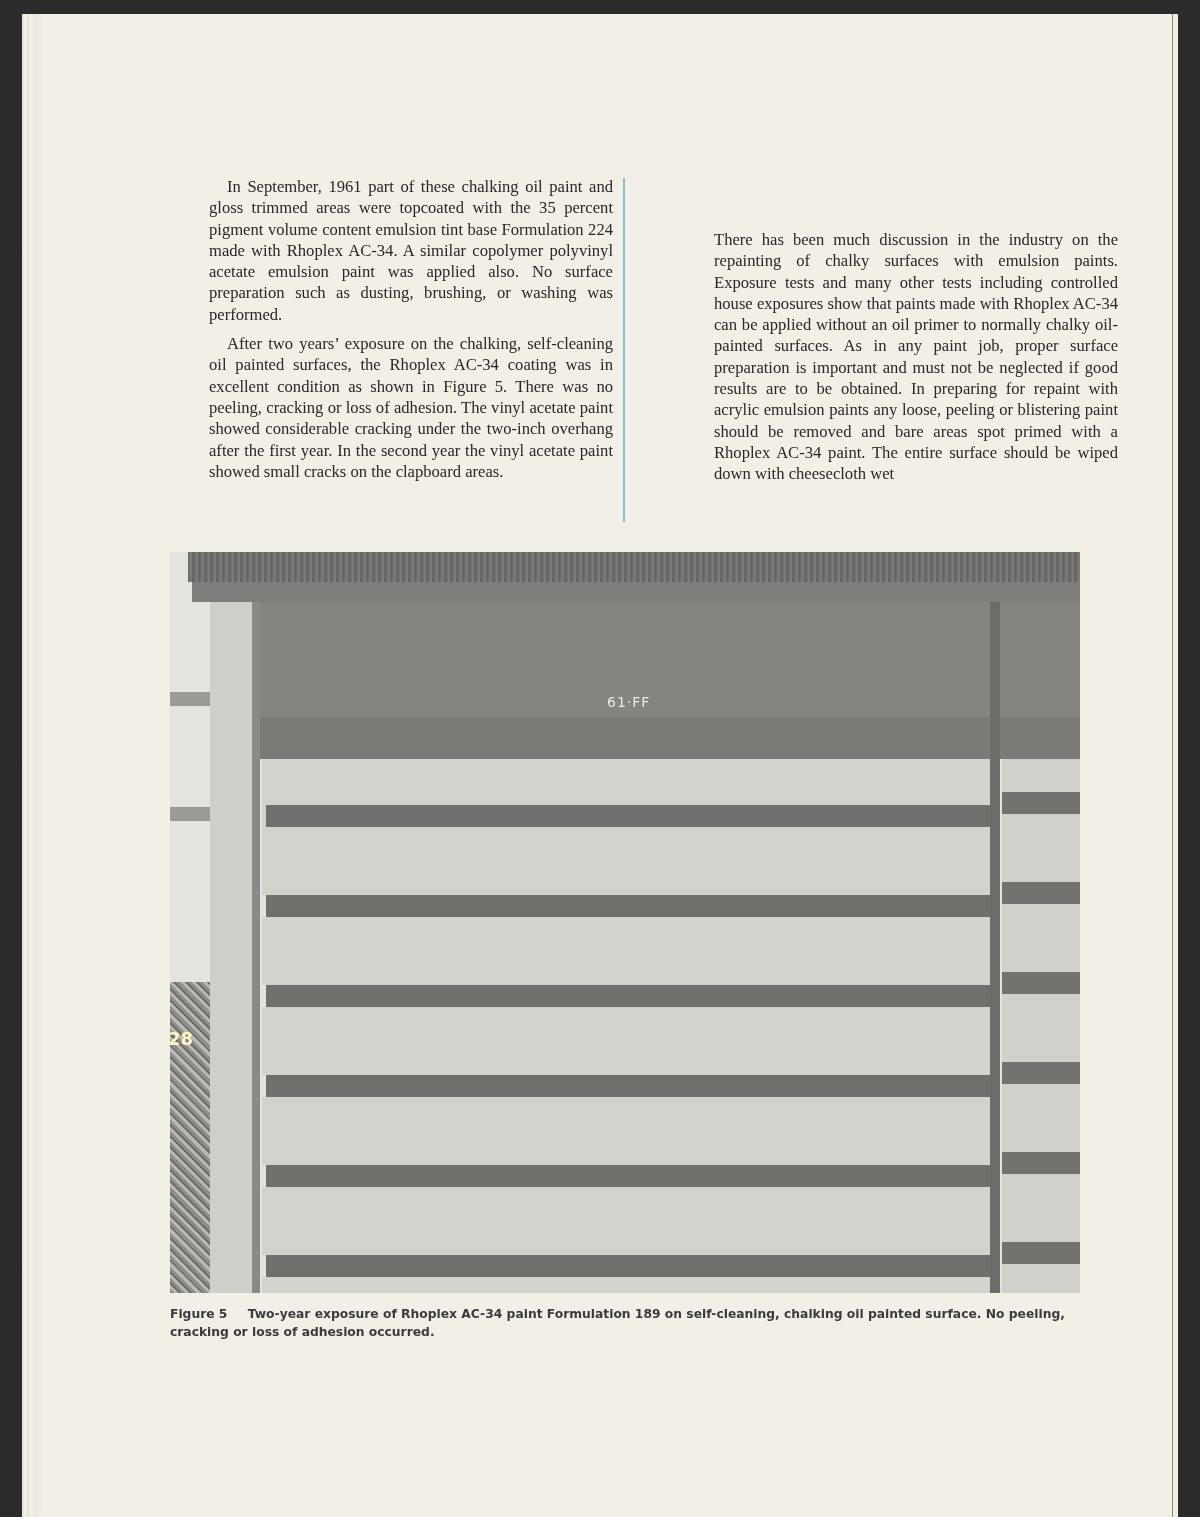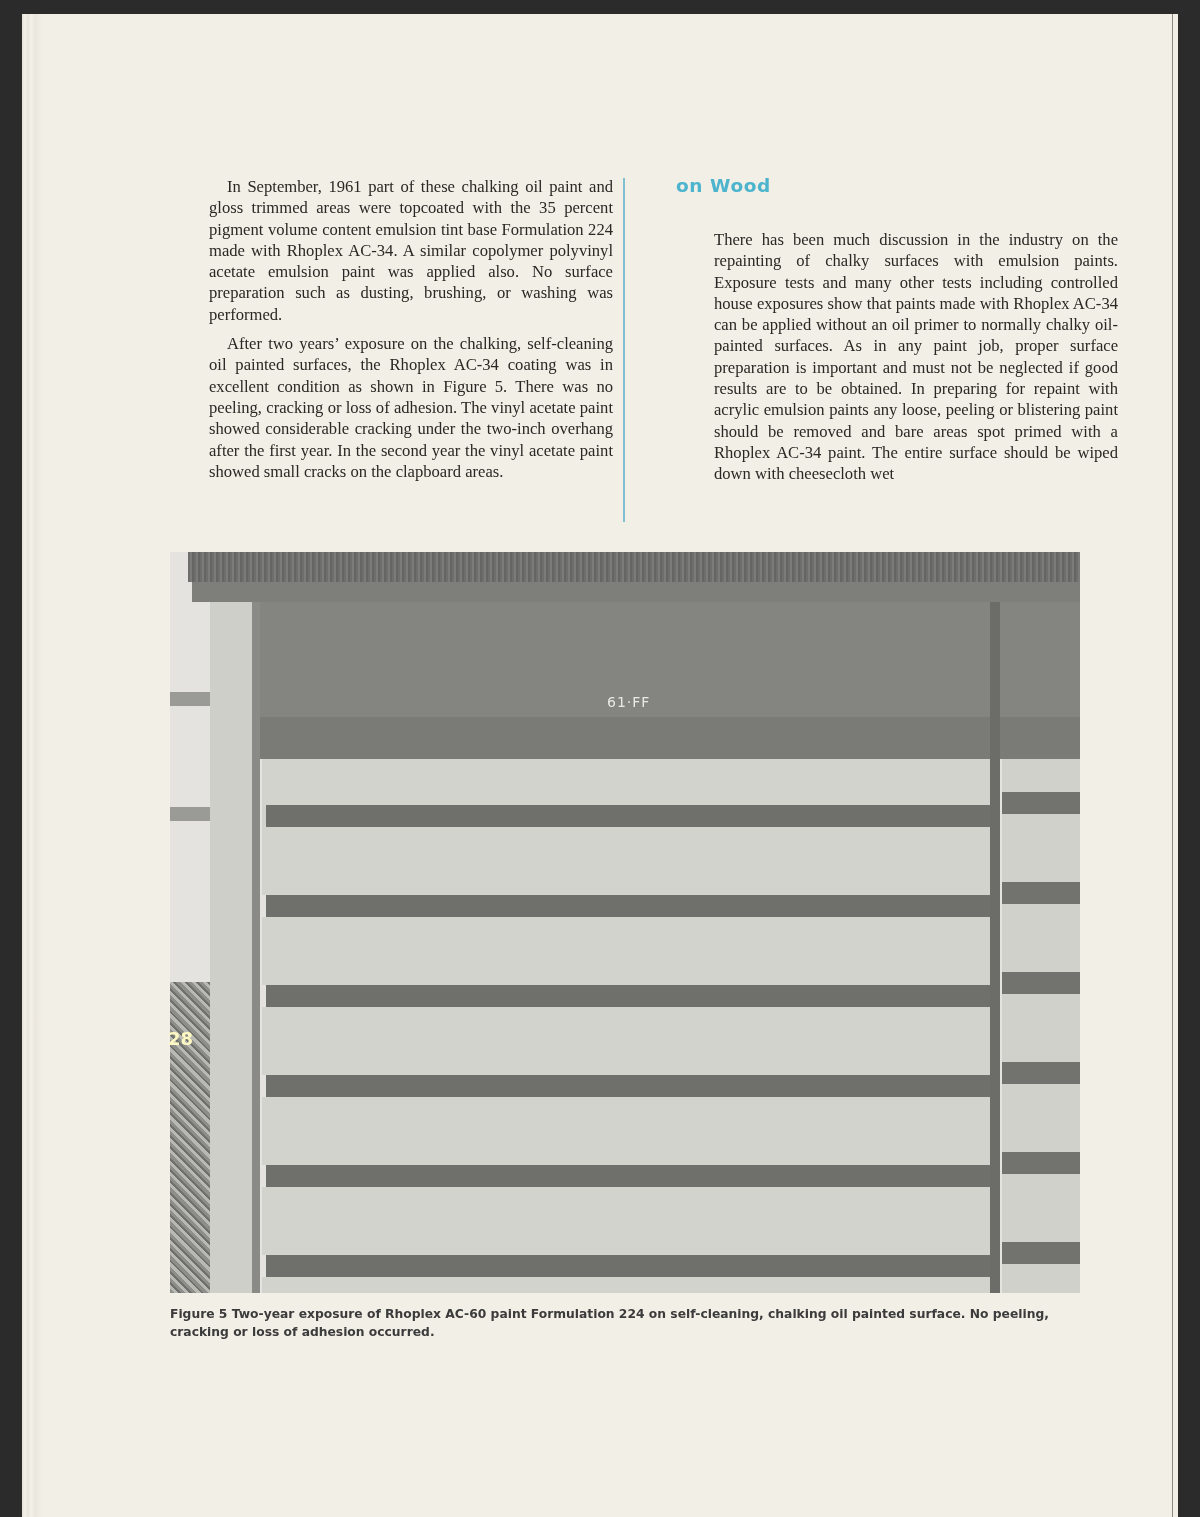--- a/index.html
+++ b/index.html
@@ -65,21 +65,21 @@
   }
   .board { position: absolute; left: 92px; width: 728px; height: 68px; background: #d3d3ce; }
   .board-shadow { position: absolute; left: 96px; width: 724px; height: 22px; background: #6f6f6c; }
   .board-r { position: absolute; left: 832px; width: 78px; height: 68px; background: #d1d1cc; }
   .board-r-shadow { position: absolute; left: 832px; width: 78px; height: 22px; background: #72726f; }
   .caption {
     position: absolute; left: 170px; top: 1305px; width: 900px;
     font-family: "DejaVu Sans", "Liberation Sans", sans-serif;
     font-weight: bold; font-size: 12.3px; line-height: 18px; color: #3b3b3b;
   }
-  .caption .fig { margin-right: 0; }
+  .caption .fig { margin-right: 16px; }
   .page-number {
     position: absolute; left: 168px; top: 1028px;
     font-family: "DejaVu Sans", "Liberation Sans", sans-serif;
     font-weight: bold; font-size: 18px; color: #fef9c3;
   }
 </style>
 </head>
 <body>
 
 <div class="page"></div>
@@ -87,21 +87,20 @@
 <div class="page-edge-right"></div>
 
 <div class="col col-left">
   <p>In September, 1961 part of these chalking oil paint and gloss trimmed areas were topcoated with the 35 percent pigment volume content emulsion tint base Formulation 224 made with Rhoplex AC-34. A similar copolymer polyvinyl acetate emulsion paint was applied also. No surface preparation such as dusting, brushing, or washing was performed.</p>
   <p>After two years’ exposure on the chalking, self-cleaning oil painted surfaces, the Rhoplex AC-34 coating was in excellent condition as shown in Figure 5. There was no peeling, cracking or loss of adhesion. The vinyl acetate paint showed considerable cracking under the two-inch overhang after the first year. In the second year the vinyl acetate paint showed small cracks on the clapboard areas.</p>
 </div>
 
 <div class="divider"></div>
 
 <div class="heading">
-  <div>on Wood</div>
 </div>
 
 <div class="col col-right">
   <p style="text-indent:0">There has been much discussion in the industry on the repainting of chalky surfaces with emulsion paints. Exposure tests and many other tests including controlled house exposures show that paints made with Rhoplex AC-34 can be applied without an oil primer to normally chalky oil-painted surfaces. As in any paint job, proper surface preparation is important and must not be neglected if good results are to be obtained. In preparing for repaint with acrylic emulsion paints any loose, peeling or blistering paint should be removed and bare areas spot primed with a Rhoplex AC-34 paint. The entire surface should be wiped down with cheesecloth wet</p>
 </div>
 
 <div class="photo">
   <div class="sky"></div>
   <div class="fence1"></div>
   <div class="fence2"></div>
@@ -140,16 +139,16 @@
   <div class="board-r-shadow" style="top:690px"></div>
   <div class="board-r" style="top:712px"></div>
 
   <div class="post"></div>
   <div class="post-shadow"></div>
   <div class="corner"></div>
 </div>
 
 <div class="caption">
   <span class="fig">Figure 5</span>
-  <span>Two-year exposure of Rhoplex AC-60 paint Formulation 224 on self-cleaning, chalking oil painted surface. No peeling, cracking or loss of adhesion occurred.</span>
+  <span>Two-year exposure of Rhoplex AC-34 paint Formulation 189 on self-cleaning, chalking oil painted surface. No peeling, cracking or loss of adhesion occurred.</span>
 </div>
 
 <div class="page-number">28</div>
 
 </body></html>

